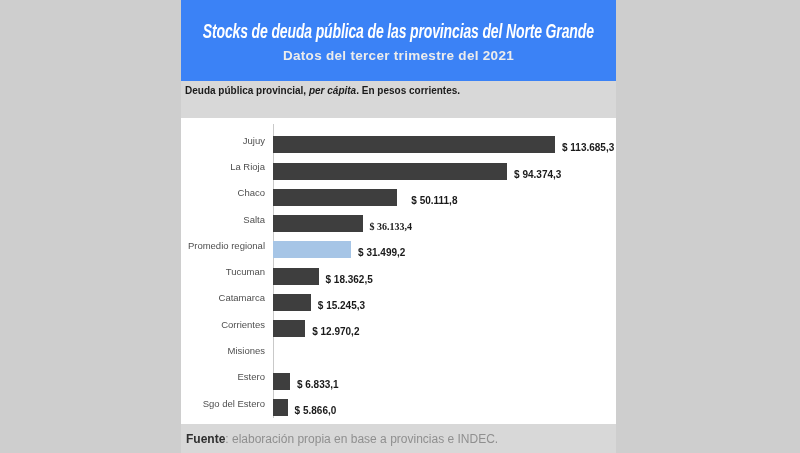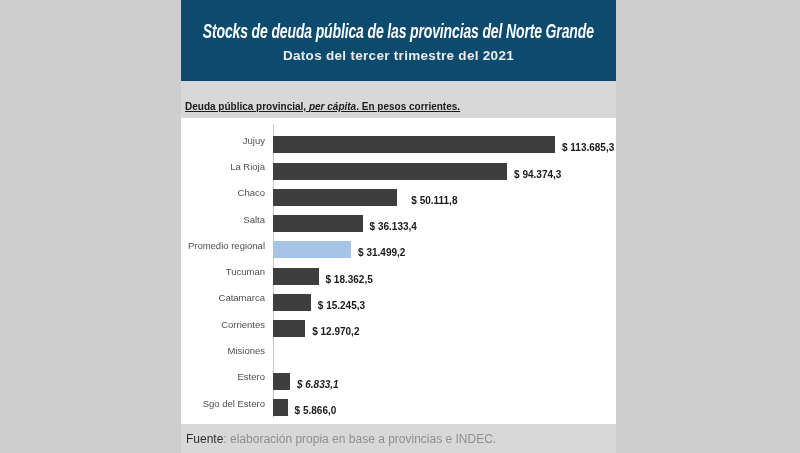--- a/index.html
+++ b/index.html
@@ -24,23 +24,23 @@
     transform:scaleX(0.70);transform-origin:center;
     letter-spacing:-0.2px;color:#ffffff;margin-top:2px;
   }
   .hdr-sub{
     font-size:13.5px;font-weight:bold;color:#ececec;
     letter-spacing:0.3px;margin-top:5px;
   }
   
   .caption{
     height:37px;box-sizing:border-box;
-    padding:12px 4px 6px 4px;
-    display:flex;align-items:flex-end;
-    font-size:10px;font-weight:bold;color:#1b1b1b;white-space:nowrap;text-decoration:underline;
+    padding:4px 4px 6px 4px;
+    display:flex;
+    font-size:10px;font-weight:bold;color:#1b1b1b;white-space:nowrap;
   }
   .caption .it{font-style:italic;}
   
   .chart{
     height:306px;background:#ffffff;position:relative;
     box-sizing:border-box;padding:9px 0 0 0;
   }
   .axis-line{
     position:absolute;left:92px;top:6px;bottom:6px;width:1px;background:#c9c9c9;
   }
@@ -54,28 +54,28 @@
   .bararea{flex:1 1 auto;display:flex;align-items:flex-end;height:100%;}
   .bar{height:17px;flex:0 0 auto;}
   .val{
     margin-left:7px;font-size:10px;font-weight:bold;color:#1a1a1a;white-space:nowrap;
   }
   
   .footer{
     height:29px;box-sizing:border-box;padding:8px 4px 0 5px;
     font-size:12px;color:#8f8f8f;white-space:nowrap;
   }
-  .footer .b{font-weight:normal;color:#2f2f2f;}
+  .footer .b{font-weight:bold;color:#2f2f2f;}
 </style>
 </head>
 <body style="background: rgb(206, 206, 206);">
 
 <div class="column" style="background: rgb(216, 216, 216);">
 
-  <div class="hdr" style="background: #0c4a6e;">
+  <div class="hdr" style="background: #3b82f6;">
     <div class="hdr-title">Stocks de deuda pública de las provincias del Norte Grande</div>
     <div class="hdr-sub">Datos del tercer trimestre del 2021</div>
   </div>
 
   <div class="caption">
     <span>
       <span>Deuda pública provincial, </span><span class="it">per cápita</span><span>. En pesos corrientes.</span>
     </span>
   </div>
 
@@ -100,21 +100,21 @@
           <div class="rlabel">Chaco</div>
           <div class="bararea">
             <div class="bar" style="width: 124.3px; background: rgb(62, 62, 62);"></div>
             <div class="val" style="color: rgb(26, 26, 26); margin-left: 14px;">$ 50.111,8</div>
           </div>
         </div>
         <div class="row">
           <div class="rlabel">Salta</div>
           <div class="bararea">
             <div class="bar" style="width: 89.6px; background: rgb(62, 62, 62);"></div>
-            <div class="val" style="color: rgb(26, 26, 26);">$ 36.133,4</div>
+            <div class="val" style="color: rgb(26, 26, 26); font-family: Liberation Serif, serif;">$ 36.133,4</div>
           </div>
         </div>
         <div class="row">
           <div class="rlabel">Promedio regional</div>
           <div class="bararea">
             <div class="bar" style="width: 78.1px; background: rgb(166, 197, 230);"></div>
             <div class="val" style="color: rgb(26, 26, 26); margin-top: 12px;">$ 31.499,2</div>
           </div>
         </div>
         <div class="row">
@@ -138,21 +138,21 @@
             <div class="val" style="color: rgb(26, 26, 26);">$ 12.970,2</div>
           </div>
         </div>
         <div class="row">
           <div class="rlabel">Misiones</div>
         </div>
         <div class="row">
           <div class="rlabel">Estero</div>
           <div class="bararea">
             <div class="bar" style="width: 16.9px; background: rgb(62, 62, 62);"></div>
-            <div class="val" style="color: rgb(26, 26, 26); font-style: italic;">$ 6.833,1</div>
+            <div class="val" style="color: rgb(26, 26, 26);">$ 6.833,1</div>
           </div>
         </div>
         <div class="row">
           <div class="rlabel">Sgo del Estero</div>
           <div class="bararea">
             <div class="bar" style="width: 14.6px; background: rgb(62, 62, 62);"></div>
             <div class="val" style="color: rgb(26, 26, 26);">$ 5.866,0</div>
           </div>
         </div>
       </div>

